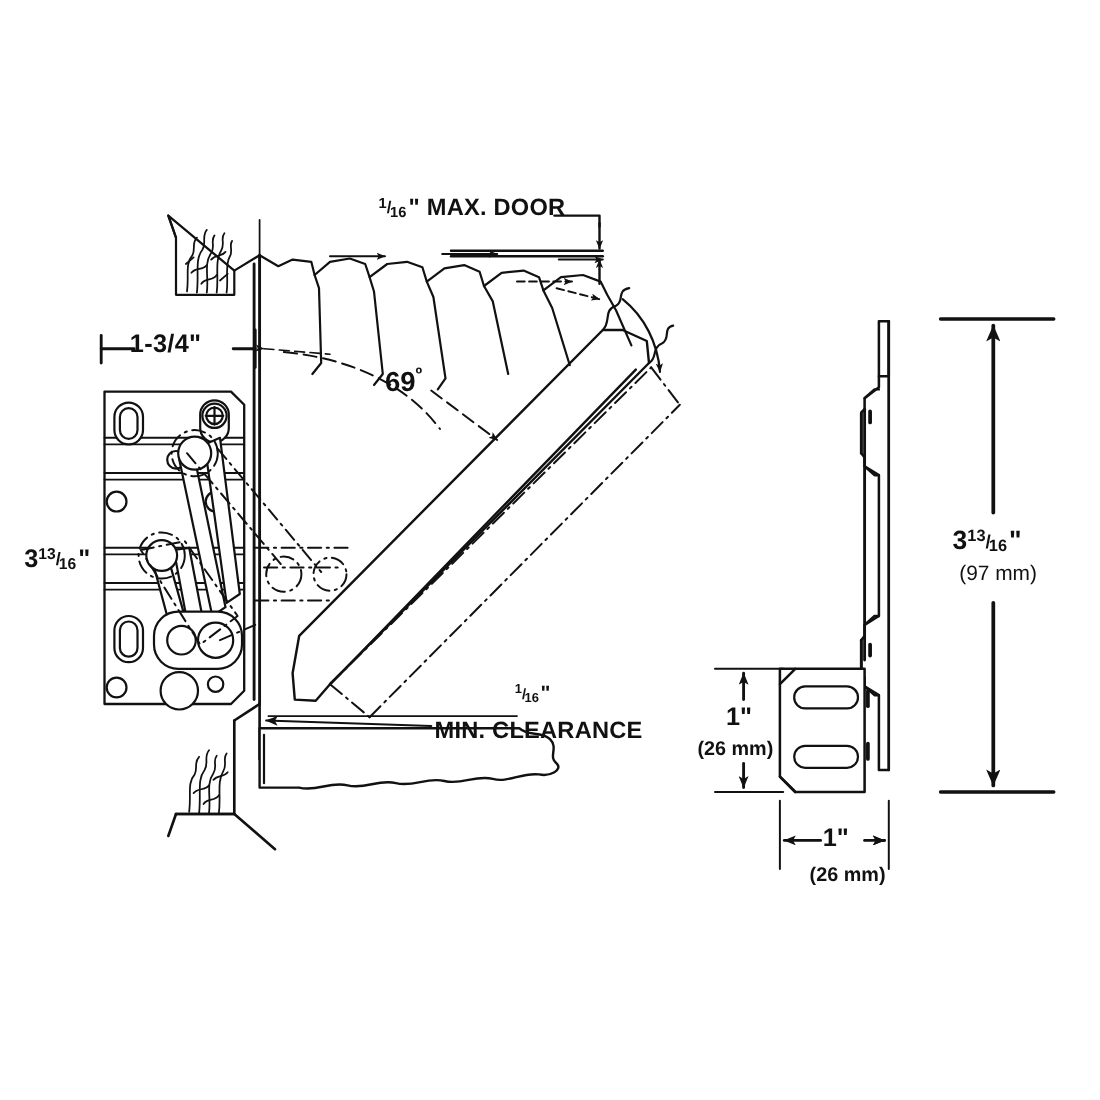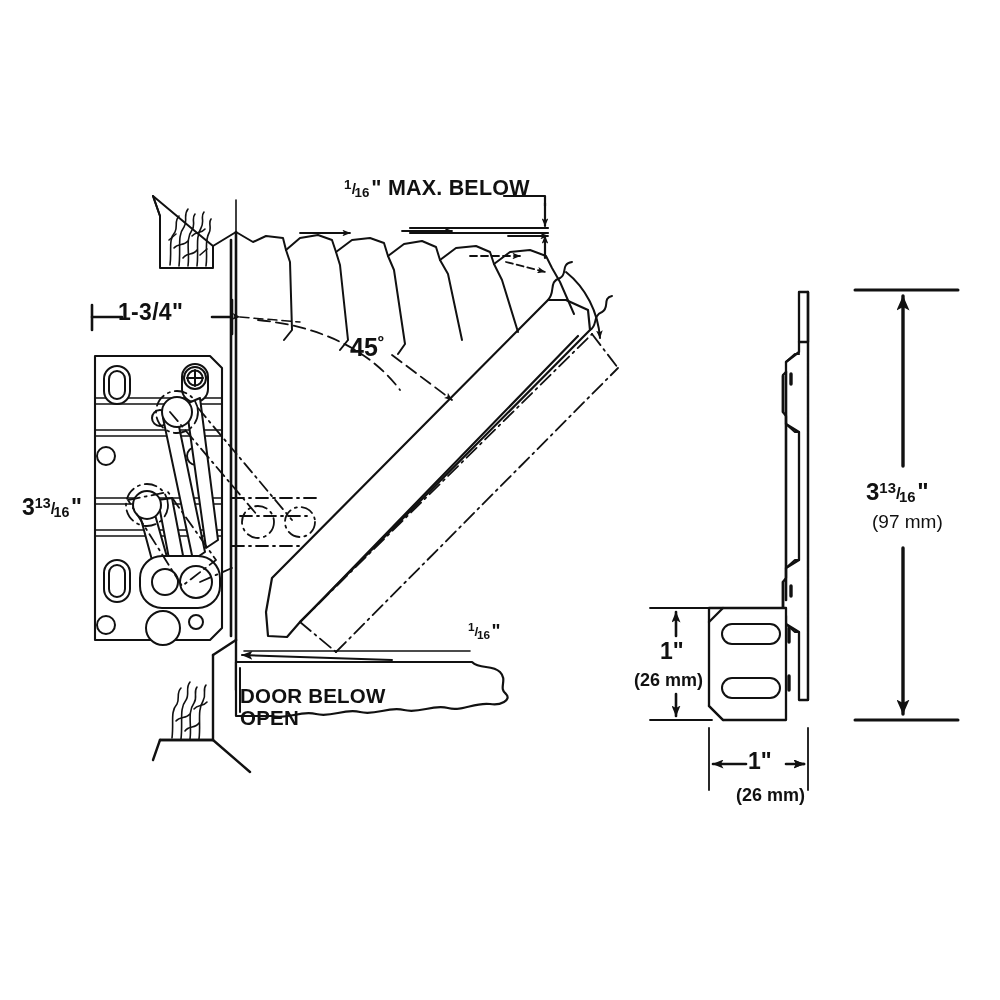--- a/index.html
+++ b/index.html
@@ -339,32 +339,32 @@
   </g>
   <g stroke-width="2.6">
     <path d="M746,764 L713,764" marker-end="url(#ah)"></path>
     <path d="M800,764 L804,764" marker-end="url(#ah)"></path>
     <path d="M786,764 L804,764" marker-end="url(#ah)"></path>
   </g>
 
   </g>
 </svg>
 
-<div class="lbl" id="t-maxrise"><span class="frac"><span class="num">1</span><span class="sl">/</span><span class="den">16</span></span><span>"</span> <span>MAX. BELOW</span></div>
+<div class="lbl" id="t-maxrise"><span class="frac"><span class="num">1</span><span class="sl">/</span><span class="den">16</span></span><span>"</span> <span>MAX. DOOR</span></div>
 
 <div class="lbl" id="t-134">1-3/4"</div>
 
-<div class="lbl" id="t-45"><span>45</span><span class="sup">º</span></div>
+<div class="lbl" id="t-45"><span>69</span><span class="sup">º</span></div>
 
 <div class="lbl" id="t-3138-left"><span>3</span><span class="frac"><span class="num">13</span><span class="sl">/</span><span class="den">16</span></span><span>"</span></div>
 
 <div class="lbl" id="t-116-clear"><span class="frac"><span class="num">1</span><span class="sl">/</span><span class="den">16</span></span><span>"</span></div>
 
-
-<div class="lbl" id="t-doorbelow"><span>DOOR BELOW</span><br><span>OPEN</span></div>
+<div class="lbl" id="t-minclear">MIN. CLEARANCE</div>
+
 
 <div class="lbl" id="t-3138-right"><span>3</span><span class="frac"><span class="num">13</span><span class="sl">/</span><span class="den">16</span></span><span>"</span></div>
 
 <div class="lbl" id="t-97mm">(97 mm)</div>
 
 <div class="lbl" id="t-1in-v">1"</div>
 <div class="lbl" id="t-26mm-v">(26 mm)</div>
 
 <div class="lbl" id="t-1in-h">1"</div>
 <div class="lbl" id="t-26mm-h">(26 mm)</div>

